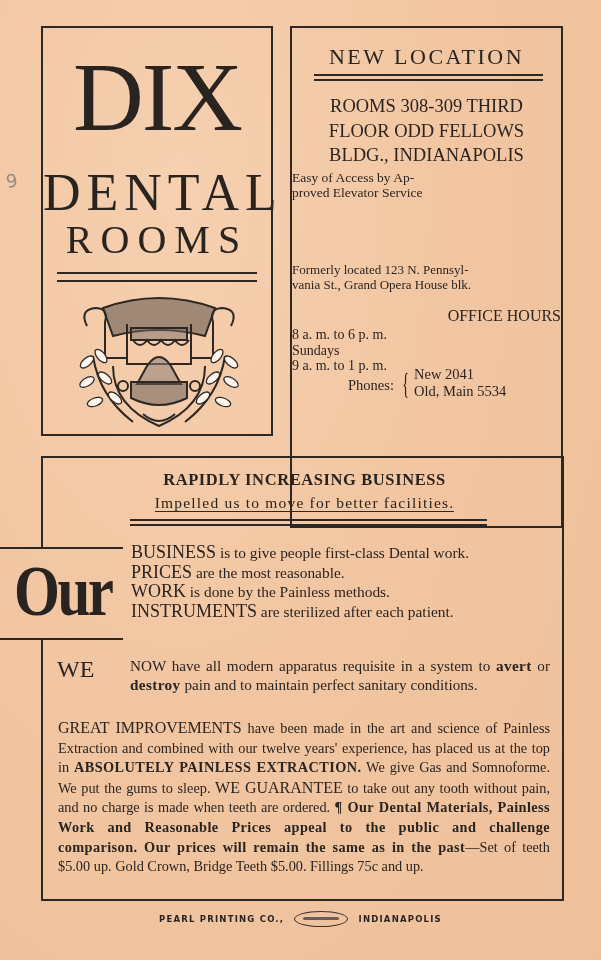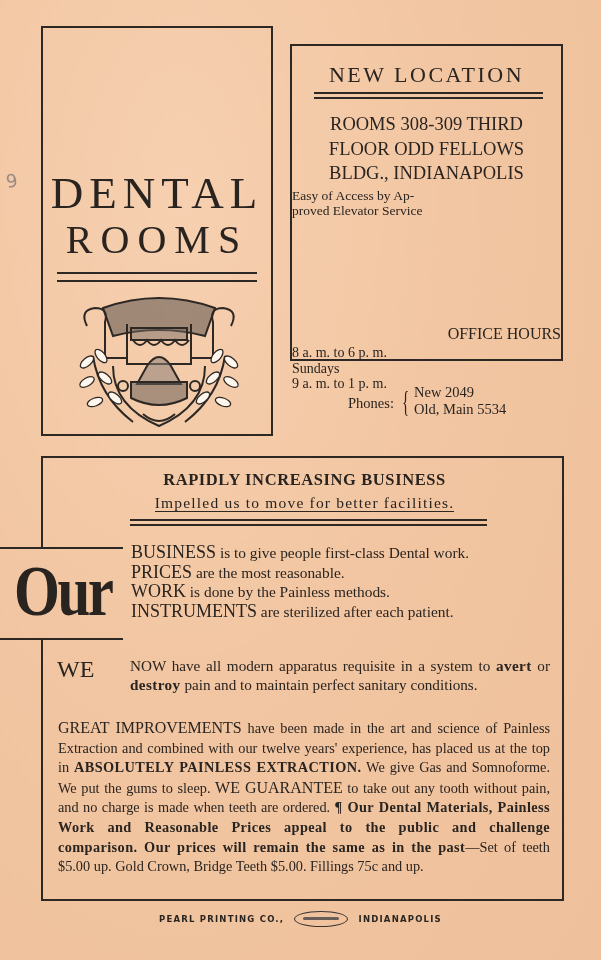--- a/index.html
+++ b/index.html
@@ -10,27 +10,27 @@
     font-family: "DejaVu Serif", "Liberation Serif", serif;
   }
   .box { position:absolute; border:2px solid #2e2824; box-sizing:border-box; }
   .hr2 { position:absolute; height:0; border-top:2px solid #2e2824; }
 
   
   #box-title { left:41px; top:26px; width:232px; height:410px; }
   .dix { position:absolute; left:0; width:100%; top:20px; text-align:center;
          font-family:"Liberation Serif", serif; font-size:98px; line-height:98px; letter-spacing:-2px; }
   .dental { position:absolute; left:0; width:100%; top:143px; text-align:center;
-         font-family:"Liberation Serif", serif; font-size:45px; line-height:44px; letter-spacing:6px; }
+         font-family:"Liberation Serif", serif; font-size:52px; line-height:44px; letter-spacing:6px; }
   .rooms { position:absolute; left:0; width:100%; top:190px; text-align:center;
          font-family:"Liberation Serif", serif; font-size:40px; line-height:44px; letter-spacing:8px; }
   .emblem { position:absolute; left:30px; top:258px; width:172px; height:145px; }
 
   
-  #box-info { left:290px; top:44px; width:273px; height:317px; }
+  #box-info { left:290px; top:26px; width:273px; height:502px; }
   .newloc { position:absolute; left:0; width:100%; top:16px; text-align:center;
             font-family:"Liberation Serif", serif; font-size:22px; letter-spacing:2.5px; }
   .addr { position:absolute; left:0; width:100%; top:66px; text-align:center;
           font-family:"Liberation Serif", serif; font-size:18.5px; line-height:24.5px; }
   .small { position:absolute; left:0; width:100%; text-align:left;
            font-family:"Liberation Serif", serif; font-size:13.5px; line-height:15px; }
   .mid { position:absolute; left:0; width:100%; text-align:center;
          font-family:"Liberation Serif", serif; font-size:15.5px; line-height:19px; }
   .hours-title { position:absolute; left:0; width:100%; top:279px; text-align:right;
          font-family:"Liberation Serif", serif; font-size:16px; }
@@ -63,20 +63,21 @@
           vertical-align:middle; margin:0 6px; position:relative; }
   .seal::after { content:""; position:absolute; left:8px; right:8px; top:5px; height:3px; background:#6a5e58; border-radius:2px; }
   .pencil { position:absolute; left:6px; top:170px; font-family:"DejaVu Sans", sans-serif; font-size:18px; color:#9a8a86; transform:rotate(-10deg); }
 </style>
 </head>
 <body>
 
 <div class="pencil">9</div>
 
 <div class="box" id="box-title">
+  <div class="dix">DIX</div>
   <div class="dental">DENTAL</div>
   <div class="rooms">ROOMS</div>
   <div class="hr2" style="left:14px; width:200px; top:244px;"></div>
   <div class="hr2" style="left:14px; width:200px; top:252px;"></div>
   <svg class="emblem" viewBox="0 0 172 145">
     <g fill="none" stroke="#2e2824" stroke-width="2">
 
       <path d="M30 22 Q86 2 142 22 L132 50 Q86 38 40 50 Z" fill="#5a504a" fill-opacity="0.55"></path>
 
       <path d="M14 40 q-8 -16 8 -18 q14 0 10 14 l0 36 l22 0"></path>
@@ -120,31 +121,35 @@
   <div class="hr2" style="left:22px; width:229px; top:51px;"></div>
   <div class="addr">
     <div>ROOMS 308-309 THIRD</div>
     <div>FLOOR ODD FELLOWS</div>
     <div>BLDG., INDIANAPOLIS</div>
   </div>
   <div class="small" style="top:142px;">
     <div>Easy of Access by Ap-</div>
     <div>proved Elevator Service</div>
   </div>
+  <div class="small" style="top:234px; font-size:13px;">
+    <div>Formerly located 123 N. Pennsyl-</div>
+    <div>vania St., Grand Opera House blk.</div>
+  </div>
   <div class="hours-title">OFFICE HOURS</div>
   <div class="small" style="top:299px; font-size:14px; line-height:15.5px;">
     <div>8 a. m. to 6 p. m.</div>
     <div>Sundays</div>
     <div>9 a. m. to 1 p. m.</div>
   </div>
   <div class="phones">
     <span class="lbl">Phones:</span>
     <span class="brace">{</span>
     <div class="vals">
-      <div>New 2049</div>
+      <div>New 2041</div>
       <div>Old, Main 5534</div>
     </div>
   </div>
 </div>
 
 <div>
   <div class="lower-line" style="left:41px; top:456px; width:523px; height:2px;"></div>
   <div class="lower-line" style="left:562px; top:456px; width:2px; height:445px;"></div>
   <div class="lower-line" style="left:41px; top:899px; width:523px; height:2px;"></div>
   <div class="lower-line" style="left:41px; top:456px; width:2px; height:93px;"></div>

